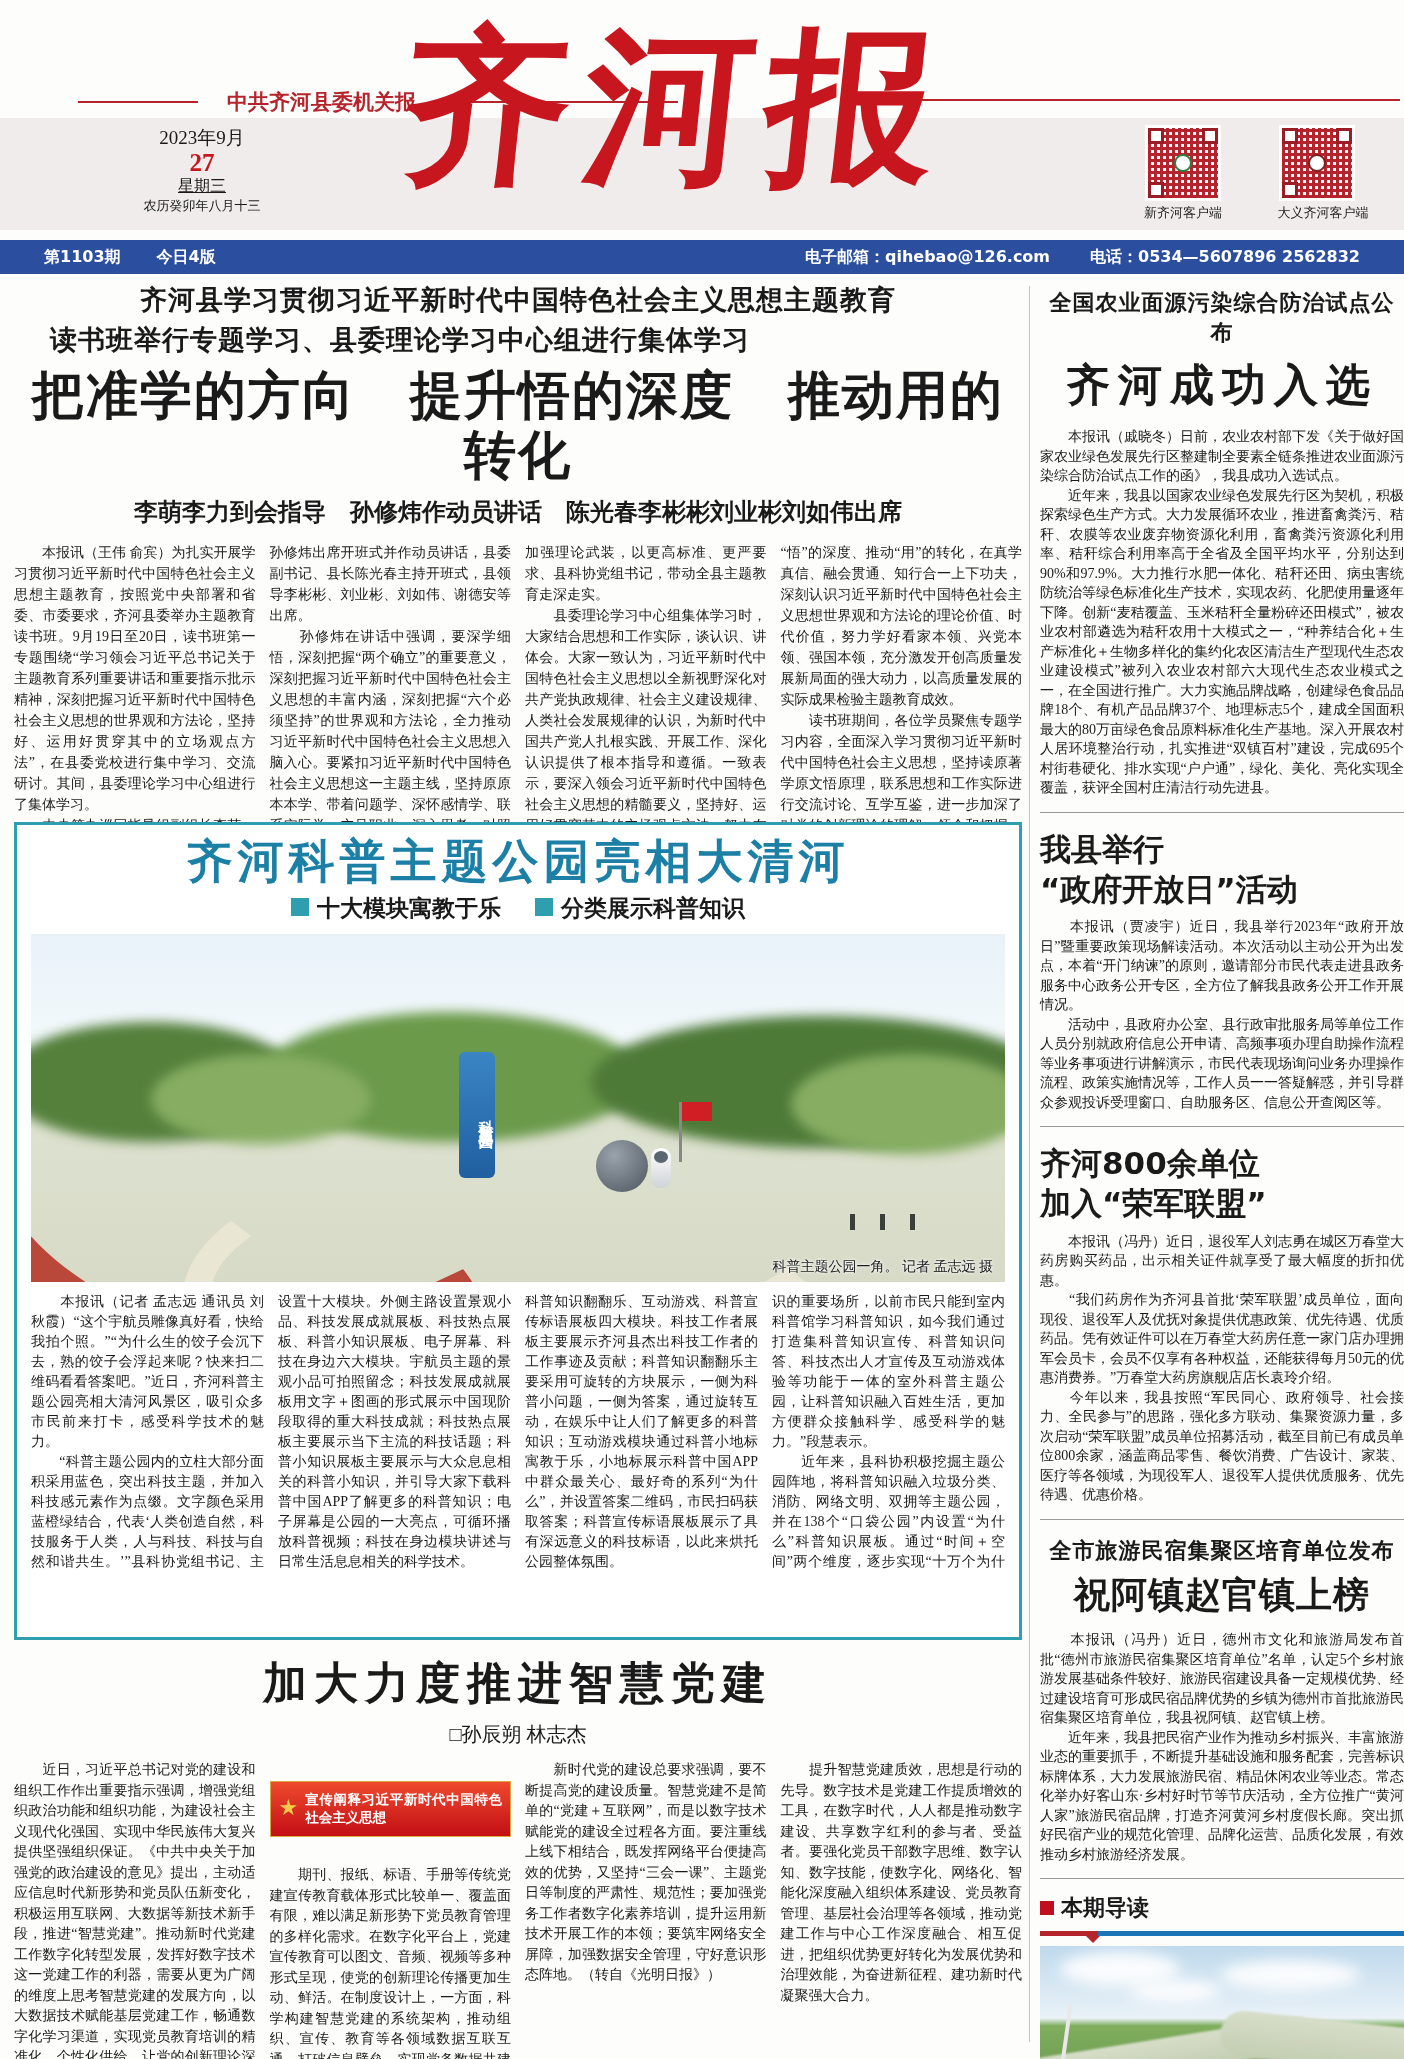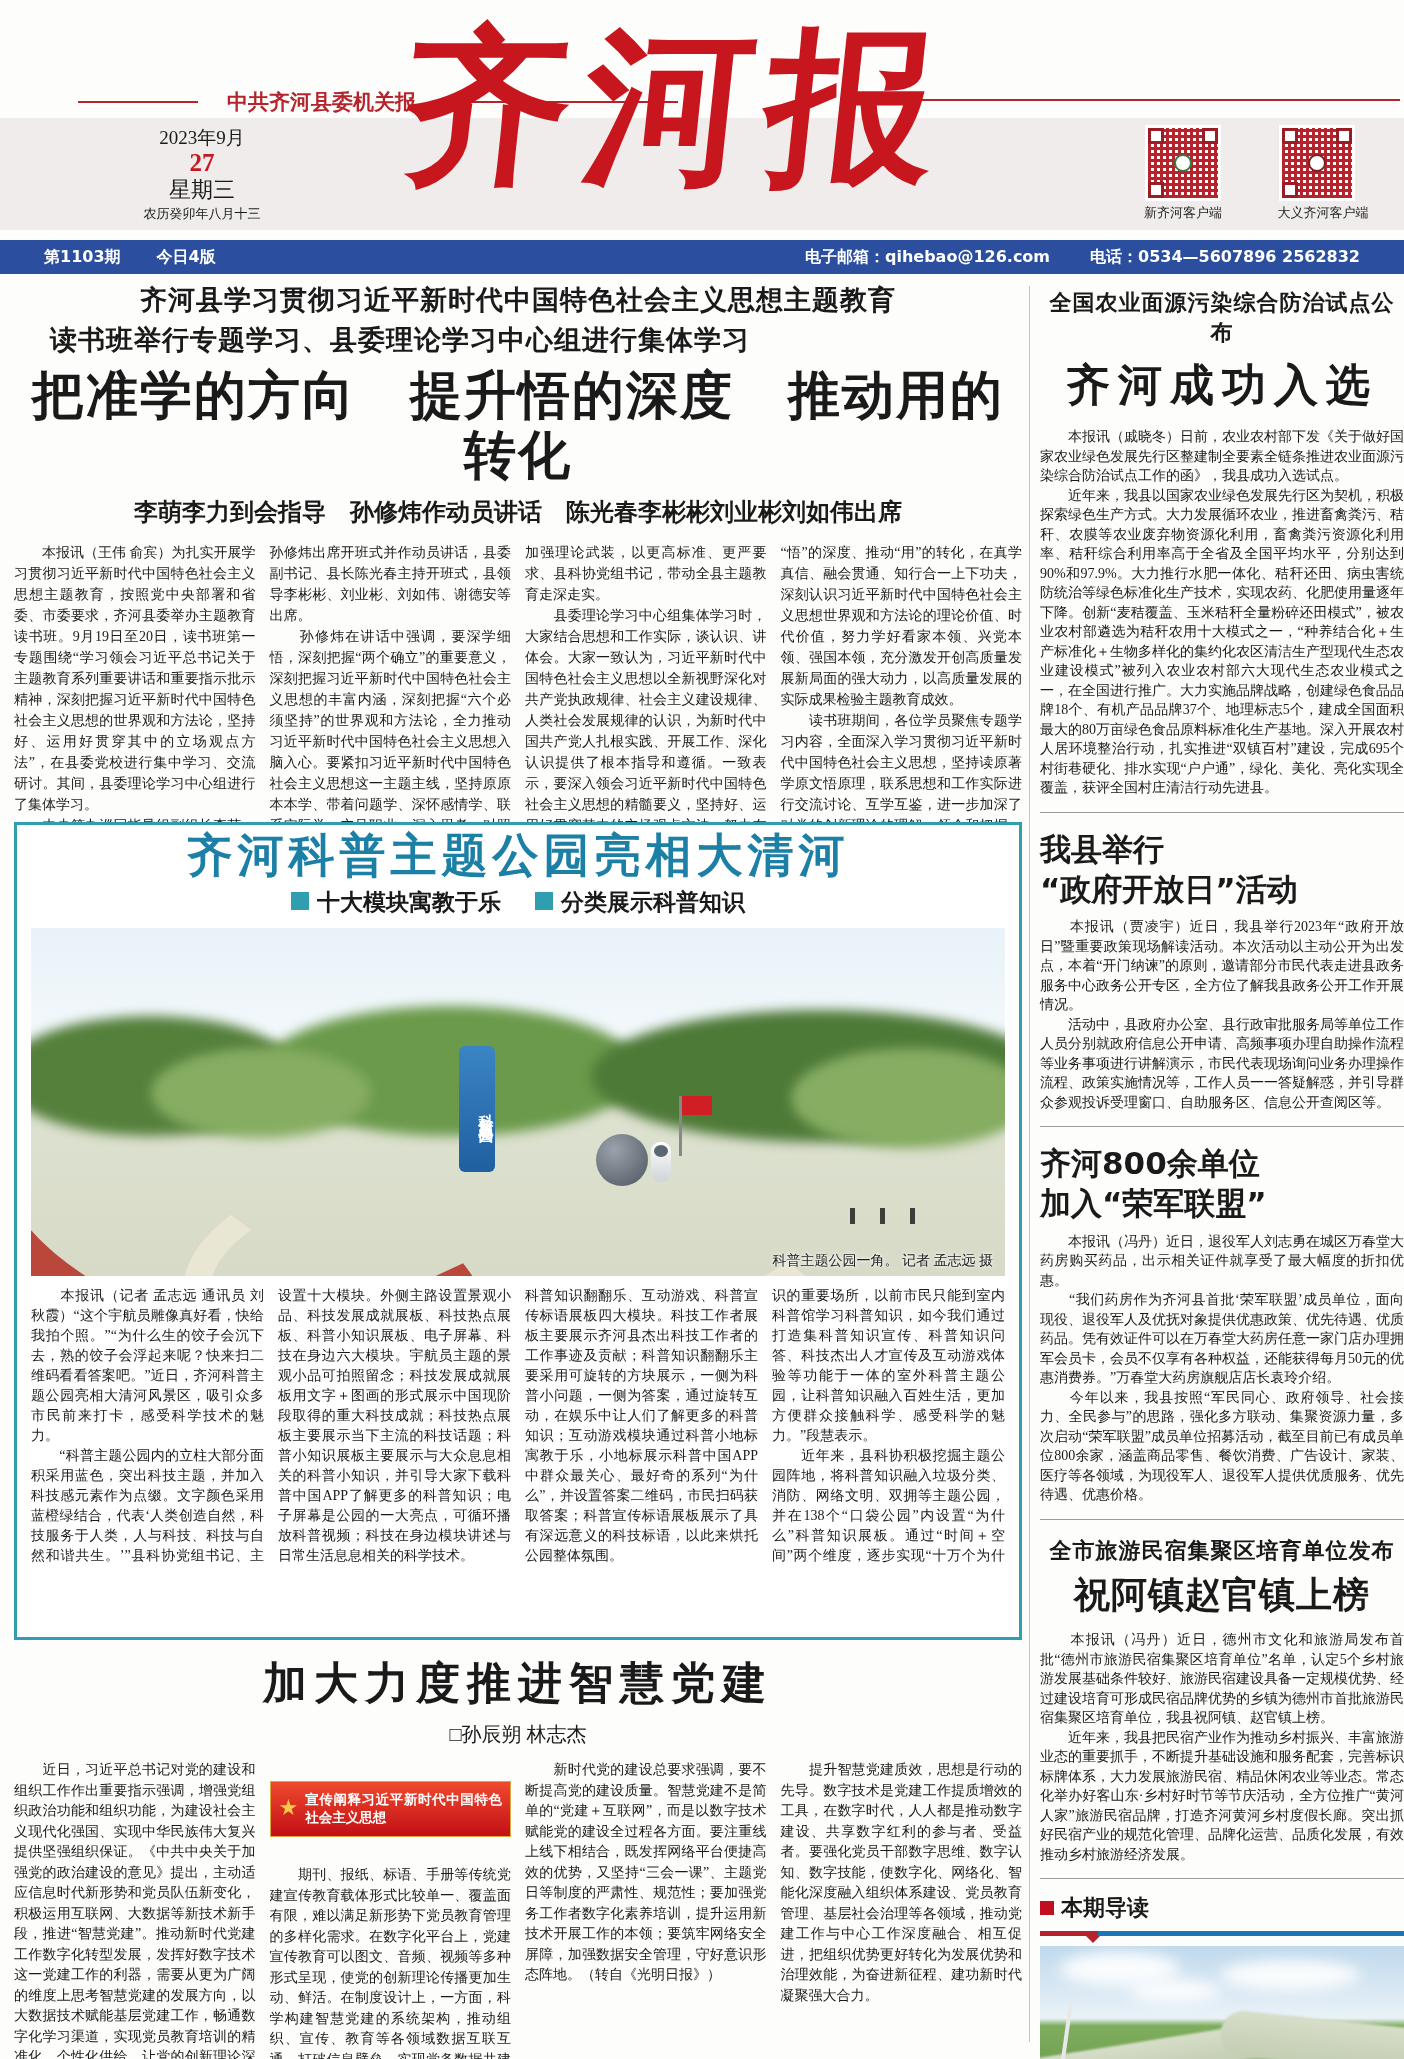--- a/index.html
+++ b/index.html
@@ -9,21 +9,21 @@
   
   .band{position:absolute;left:0;top:118px;width:1404px;height:112px;background:#efeceb;}
   .agency{position:absolute;left:78px;top:88px;width:600px;display:flex;align-items:center;gap:29px;
           color:#b5242c;font-weight:bold;font-size:21px;}
   .agency .ln{height:2px;background:#b5242c;}
   .agency .ln.l{width:120px;} .agency .ln.r{flex:1;}
   .topline-right{position:absolute;right:4px;top:99px;width:486px;height:2px;background:#b5242c;}
   .dateblock{position:absolute;left:112px;top:126px;width:180px;text-align:center;line-height:1.25;}
   .dateblock .ym{font-size:19px;}
   .dateblock .day{font-size:25px;font-weight:900;color:#c8161e;line-height:1.05;}
-  .dateblock .wk{font-size:22px;}
+  .dateblock .wk{font-size:16px;text-decoration:underline;}
   .dateblock .lunar{font-size:13px;margin-top:2px;}
   .masthead{position:absolute;left:286px;top:6px;width:780px;text-align:center;font-size:168px;line-height:1.22;
             color:#c8161e;font-weight:900;letter-spacing:14px;transform:skewX(-6deg);}
   .qr{position:absolute;top:128px;width:70px;height:70px;background:
       repeating-linear-gradient(0deg,#b5242c 0 3px,rgba(255,255,255,0) 3px 6px),
       repeating-linear-gradient(90deg,#b5242c 0 3px,#fff 3px 6px);outline:3px solid #fff;}
   .qr .corner{position:absolute;width:16px;height:16px;border:3px solid #9b1c24;background:#fff;box-sizing:border-box;}
   .qr .c1{left:0;top:0} .qr .c2{right:0;top:0} .qr .c3{left:0;bottom:0}
   .qr .logo{position:absolute;left:26px;top:26px;width:18px;height:18px;border-radius:50%;background:#fff;
             border:2px solid #2f7f3f;box-sizing:border-box;}
@@ -35,21 +35,21 @@
   
   .main{position:absolute;left:14px;top:282px;width:1008px;}
   .k1{font-size:27px;font-weight:bold;text-align:center;letter-spacing:1px;}
   .k2{font-size:27px;font-weight:bold;margin:4px 0 8px 36px;letter-spacing:1px;}
   .hl{font-size:52px;font-weight:900;text-align:center;letter-spacing:2px;line-height:1.15;margin:2px 0 10px;}
   .sub{font-size:24px;font-weight:bold;text-align:center;margin-bottom:14px;}
   .cols{display:flex;gap:14px;height:336px;overflow:hidden;}
   .col{flex:1;font-size:14px;line-height:21px;text-align:justify;white-space:pre-line;}
   
   .parkbox{position:absolute;left:14px;top:822px;width:1008px;height:818px;border:3px solid #2f9fb0;
-           box-sizing:border-box;padding:0 14px;background:#fff;}
+           box-sizing:border-box;padding:6px 14px;background:#fff;}
   .phl{font-size:46px;color:#1b7fa6;font-weight:900;text-align:center;letter-spacing:5px;}
   .pbul{display:flex;justify-content:center;gap:34px;margin:0 0 10px;font-size:23px;font-weight:bold;align-items:center;}
   .sq{width:18px;height:18px;background:#2f9fb0;display:inline-block;margin-right:8px;}
   .photo{position:relative;width:100%;height:348px;overflow:hidden;
          background:linear-gradient(#e8f2f8 0%,#f7fbfd 42%,#dfe3d2 43%,#d6dac6 100%);}
   .blob{position:absolute;border-radius:50%;filter:blur(6px);}
   .ph-track{position:absolute;left:-70px;top:205px;width:470px;height:170px;border-radius:50%;
             border:36px solid transparent;border-top-color:#b9473a;border-left-color:#b9473a;transform:rotate(200deg);}
   .ph-path{position:absolute;left:150px;top:190px;width:620px;height:200px;border-radius:50%;
            border:28px solid transparent;border-bottom-color:#eae6d4;border-left-color:#eae6d4;transform:rotate(-8deg);}

